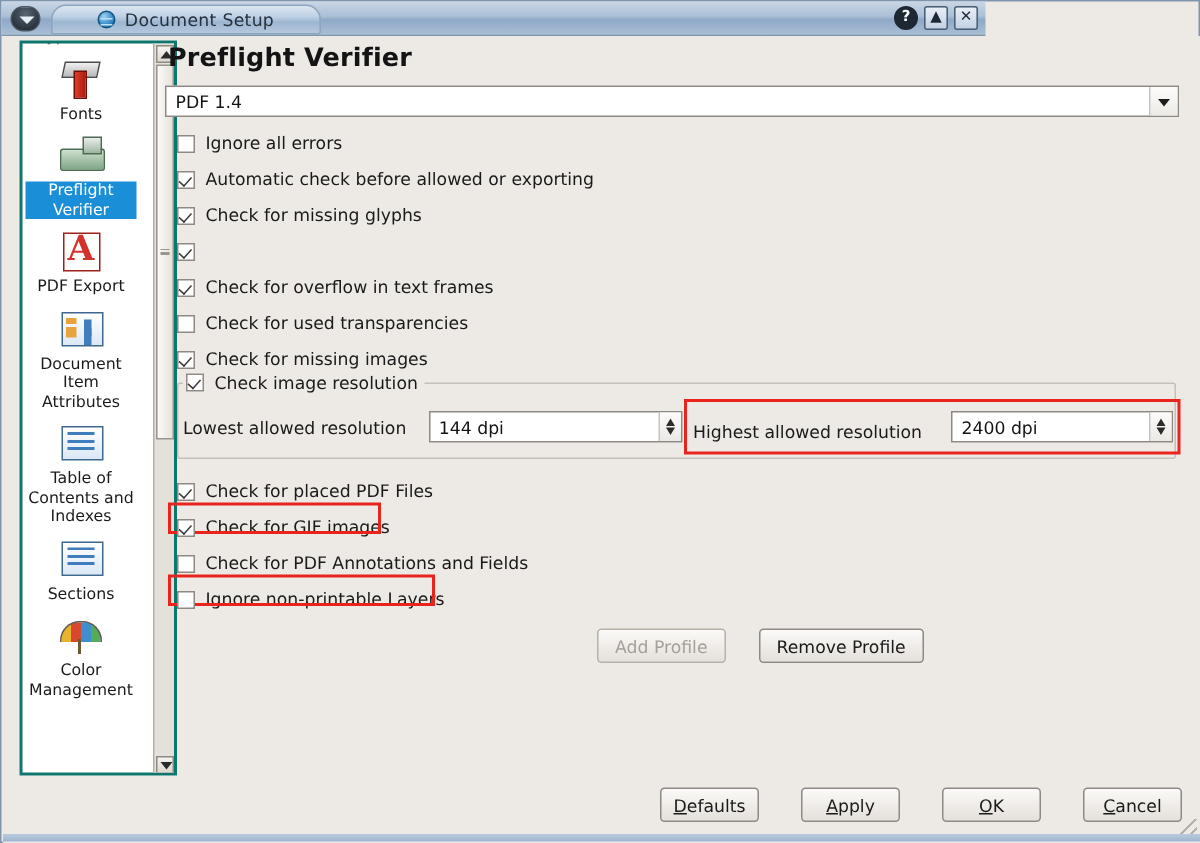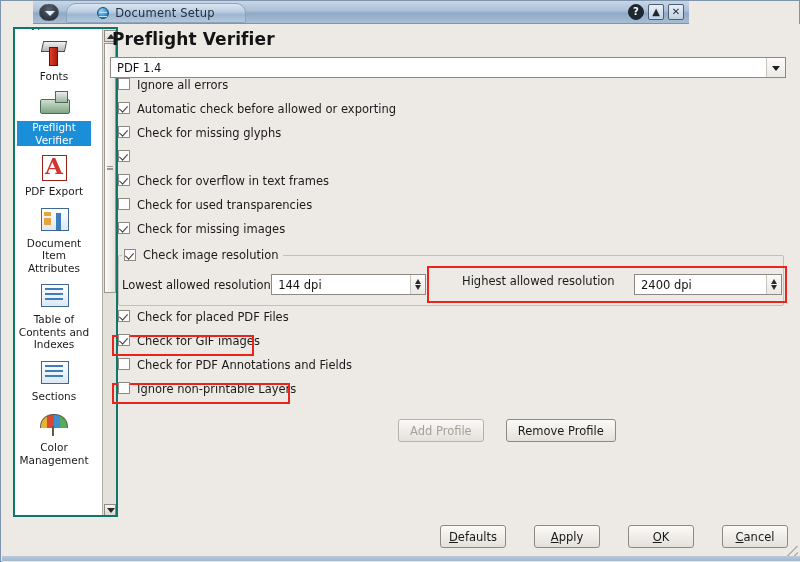--- a/index.html
+++ b/index.html
@@ -27,21 +27,20 @@
   }
 
   
   .titlebar {
     position: absolute;
     left: 0; top: 0;
     width: 656px; height: 23px;
     background: linear-gradient(to bottom, #c9d6e6 0%, #aabfd6 45%, #8fa9c6 55%, #a8bed5 100%);
     border-bottom: 1px solid #7f95ad;
     box-sizing: border-box;
-    margin-left: 32px;
   }
   .tb-menu-btn {
     position: absolute;
     left: 6px; top: 3px;
     width: 20px; height: 17px;
     border-radius: 9px;
     background: radial-gradient(circle at 50% 30%, #5a6673 0%, #2c3540 70%, #1a2028 100%);
     border: 1px solid #4a5560;
     box-sizing: border-box;
   }
@@ -353,21 +352,21 @@
     position: absolute; left: 5px; top: 8px;
     width: 0; height: 0;
     border-left: 4px solid transparent;
     border-right: 4px solid transparent;
     border-top: 5px solid #1d1d1d;
   }
 
   
   .check-row {
     display: flex;
-    align-items: flex-start;
+    align-items: flex-end;
     gap: 7px;
     height: 24px;
     padding-left: 8px;
     position: relative;
   }
   .cb {
     width: 12px; height: 12px;
     background: #ffffff;
     border: 1px solid #8e8a83;
     box-sizing: border-box;
@@ -633,21 +632,21 @@
           <span class="cb checked"></span>
           <span class="check-label">Check image resolution</span>
         </div>
 
         <div class="res-row">
           <span class="res-label" style="width:166px">Lowest allowed resolution</span>
           <span class="spin" style="width:172px">
             <span class="spin-val">144 dpi</span>
             <span class="spin-btns"></span>
           </span>
-          <span style="position:relative; display:flex; align-items:flex-start; margin-left:4px;padding-left:29px;">
+          <span style="position:relative; display:flex; align-items:flex-end; margin-left:4px;">
             <span class="row-hl" style="left:-3px; top:-8px; right:-5px; bottom:-8px;"></span>
             <span class="res-label" style="width:172px; padding-left:3px;">Highest allowed resolution</span>
             <span class="spin" style="width:148px">
               <span class="spin-val">2400 dpi</span>
               <span class="spin-btns"></span>
             </span>
           </span>
         </div>
       </div>
 

